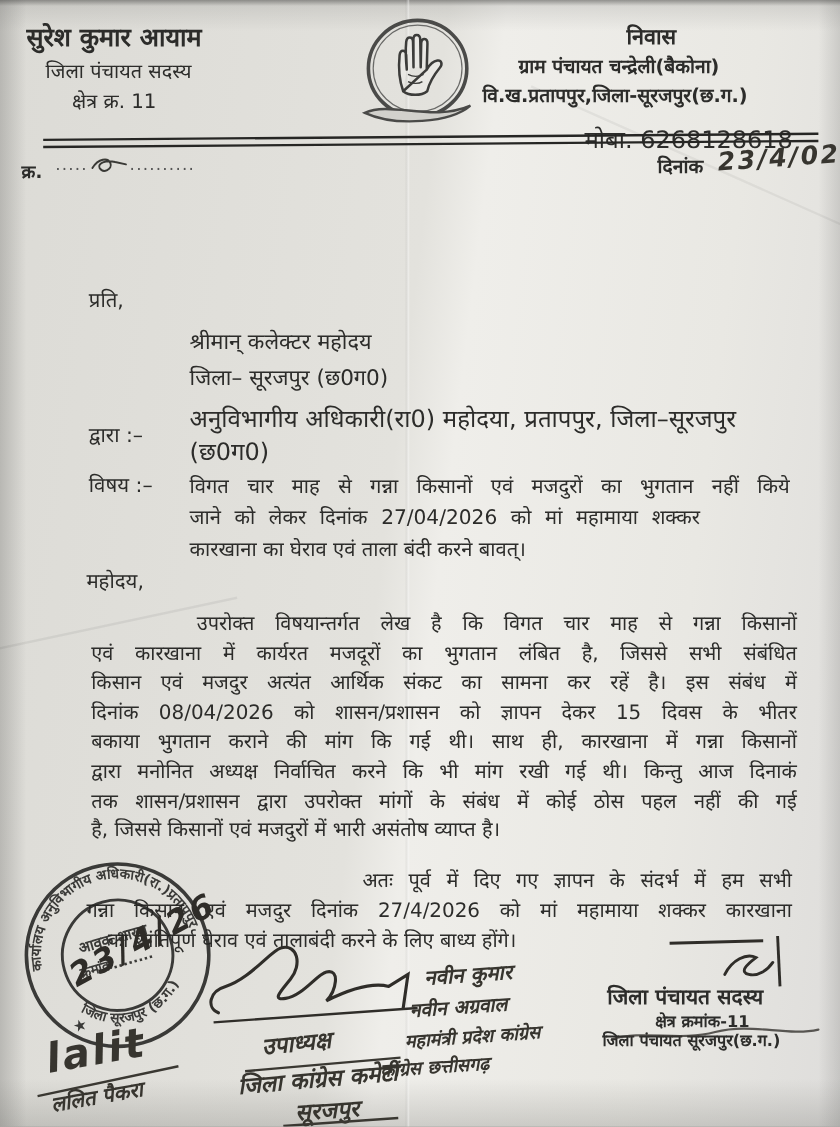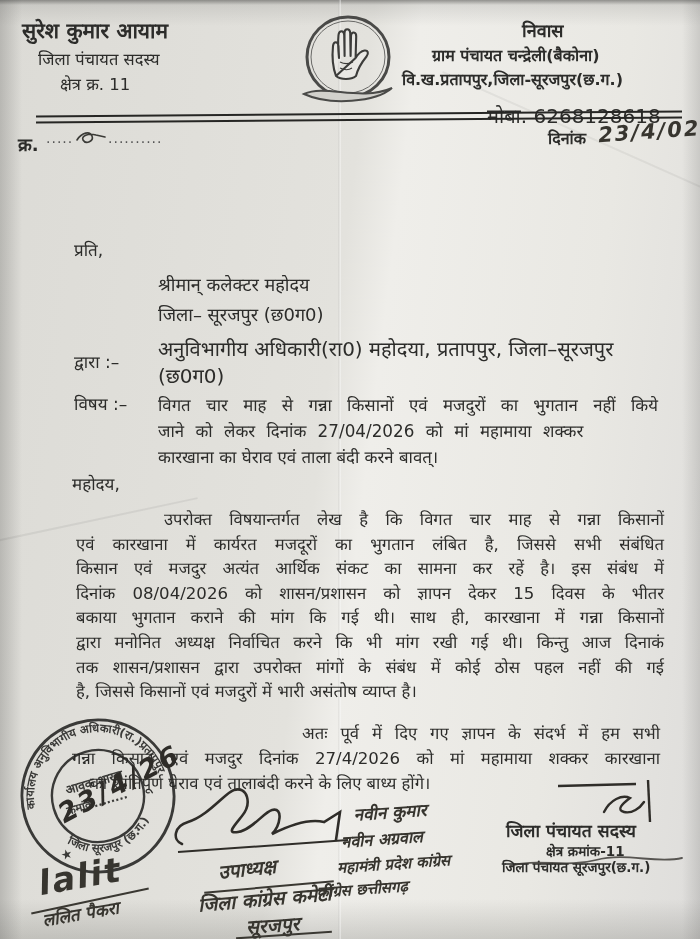--- a/index.html
+++ b/index.html
@@ -57,21 +57,21 @@
   <div class="abs" style="left:392px;top:18px;width:296px;text-align:center;">
     <div class="print" style="font-size:18px;font-weight:bold;margin-left:130px;text-align:left;">निवास</div>
     <div class="print" style="font-size:16px;font-weight:bold;margin-top:2px;margin-left:40px;text-align:left;">ग्राम पंचायत चन्द्रेली(बैकोना)</div>
     <div class="print" style="font-size:16px;font-weight:bold;margin-top:2px;text-align:left;margin-left:10px;">वि.ख.प्रतापपुर,जिला-सूरजपुर(छ.ग.)</div>
     <div class="print" style="font-size:20px;font-weight:normal;margin-top:12px;text-align:left;margin-left:95px;">मोबा. 6268128618</div>
   </div>
 
   <div class="rule" style="top:113px;"></div>
   <div class="rule" style="top:119px;height:1.6px;"></div>
 
-  <div class="abs print" style="left:18px;top:132px;font-size:18px;font-weight:bold;">क्र.</div>
+  <div class="abs print" style="left:18px;top:132px;font-size:15px;font-weight:bold;">क्र.</div>
   <div class="abs print" style="left:46px;top:130px;font-size:14px;letter-spacing:1px;color:#555;">.....</div>
   <div class="abs" style="left:74px;top:128px;">
     <svg width="34" height="20" viewBox="0 0 34 20">
       <path d="M3 12 C8 4 16 3 18 8 C20 13 12 17 9 12 C7 8 14 5 22 7 L31 9" fill="none" stroke="#3a3a36" stroke-width="1.6" stroke-linecap="round"></path>
     </svg>
   </div>
   <div class="abs print" style="left:108px;top:130px;font-size:14px;letter-spacing:1px;color:#555;">..........</div>
   <div class="abs print" style="left:548px;top:127px;font-size:16px;font-weight:bold;">दिनांक</div>
   <div class="abs hand" style="left:598px;top:119px;font-size:21px;font-weight:bold;transform:rotate(-4deg);letter-spacing:2px;">23/4/026</div>
 

